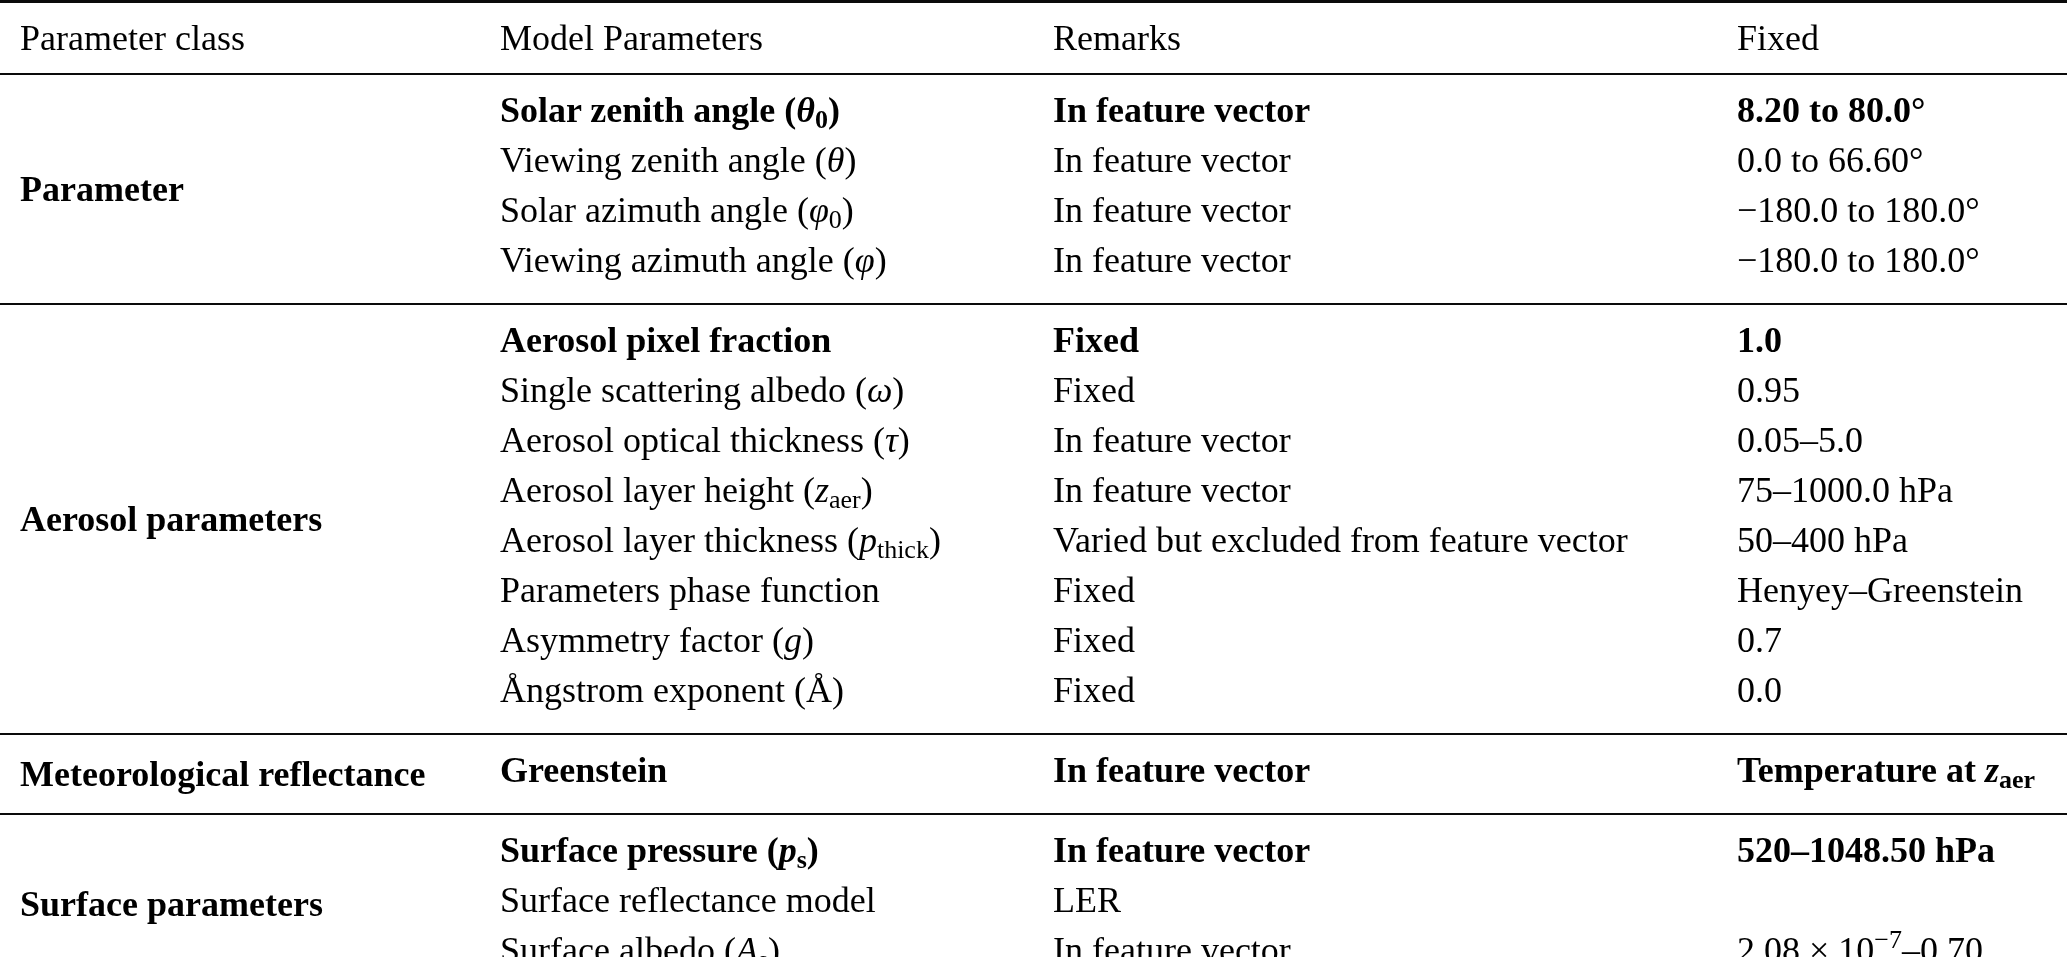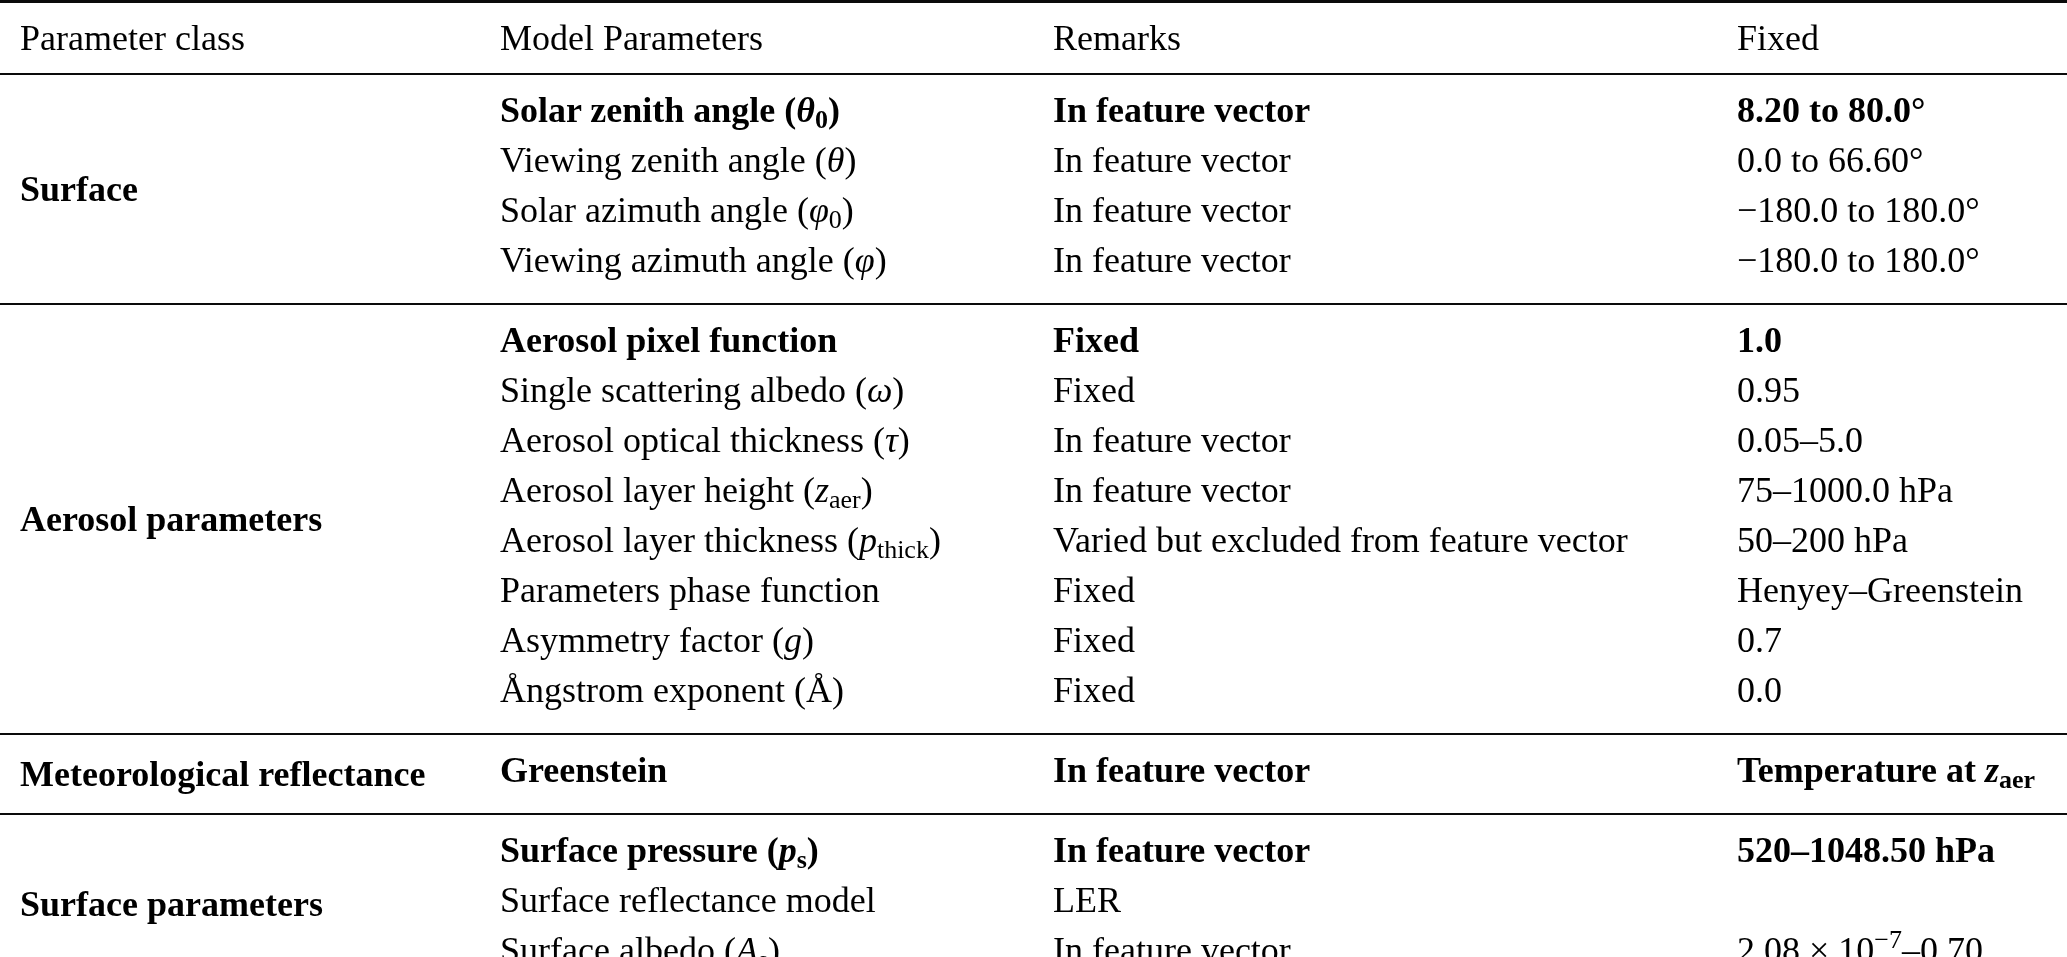--- a/index.html
+++ b/index.html
@@ -84,21 +84,21 @@
       <tr>
         <th>Parameter class</th>
         <th>Model Parameters</th>
         <th>Remarks</th>
         <th>Fixed</th>
       </tr>
     </thead>
 
   <tbody class="section">
         <tr>
-          <td rowspan="4" class="col-class">Surface</td>
+          <td rowspan="4" class="col-class">Parameter</td>
           <td>Solar zenith angle (<i>θ</i><sub>0</sub>)</td>
           <td>In feature vector</td>
           <td>8.20 to 80.0°</td>
         </tr>
         <tr>
           <td>Viewing zenith angle (<i>θ</i>)</td>
           <td>In feature vector</td>
           <td>0.0 to 66.60°</td>
         </tr>
         <tr>
@@ -108,21 +108,21 @@
         </tr>
         <tr>
           <td>Viewing azimuth angle (<i>φ</i>)</td>
           <td>In feature vector</td>
           <td>−180.0 to 180.0°</td>
         </tr>
       </tbody>
       <tbody class="section">
         <tr>
           <td rowspan="8" class="col-class">Aerosol parameters</td>
-          <td>Aerosol pixel function</td>
+          <td>Aerosol pixel fraction</td>
           <td>Fixed</td>
           <td>1.0</td>
         </tr>
         <tr>
           <td>Single scattering albedo (<i>ω</i>)</td>
           <td>Fixed</td>
           <td>0.95</td>
         </tr>
         <tr>
           <td>Aerosol optical thickness (<i>τ</i>)</td>
@@ -130,21 +130,21 @@
           <td>0.05–5.0</td>
         </tr>
         <tr>
           <td>Aerosol layer height (<i>z</i><sub>aer</sub>)</td>
           <td>In feature vector</td>
           <td>75–1000.0 hPa</td>
         </tr>
         <tr>
           <td>Aerosol layer thickness (<i>p</i><sub>thick</sub>)</td>
           <td>Varied but excluded from feature vector</td>
-          <td>50–200 hPa</td>
+          <td>50–400 hPa</td>
         </tr>
         <tr>
           <td>Parameters phase function</td>
           <td>Fixed</td>
           <td>Henyey–Greenstein</td>
         </tr>
         <tr>
           <td>Asymmetry factor (<i>g</i>)</td>
           <td>Fixed</td>
           <td>0.7</td>

